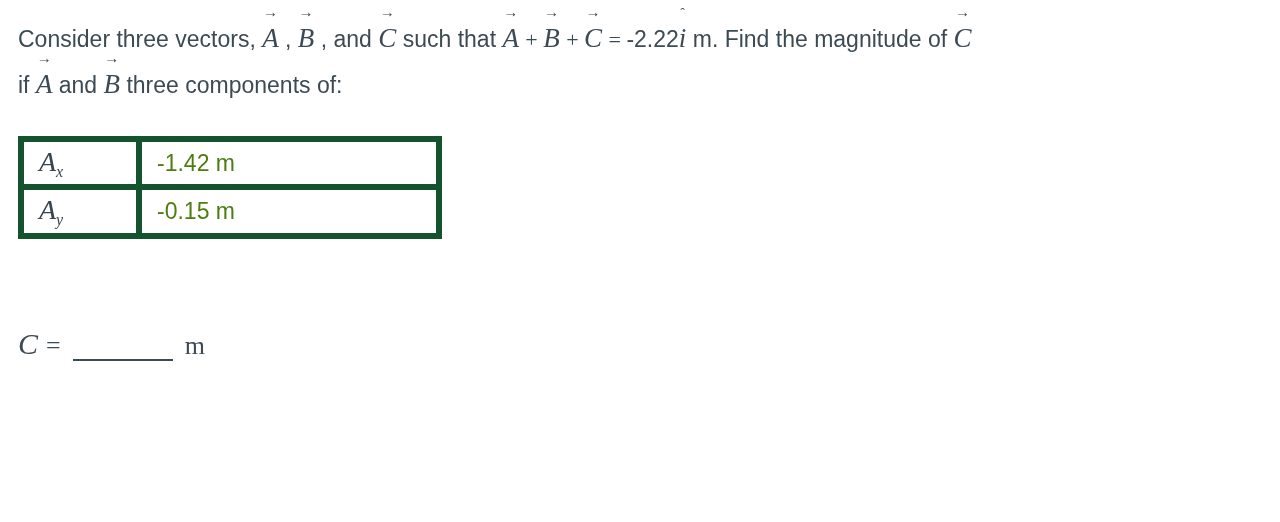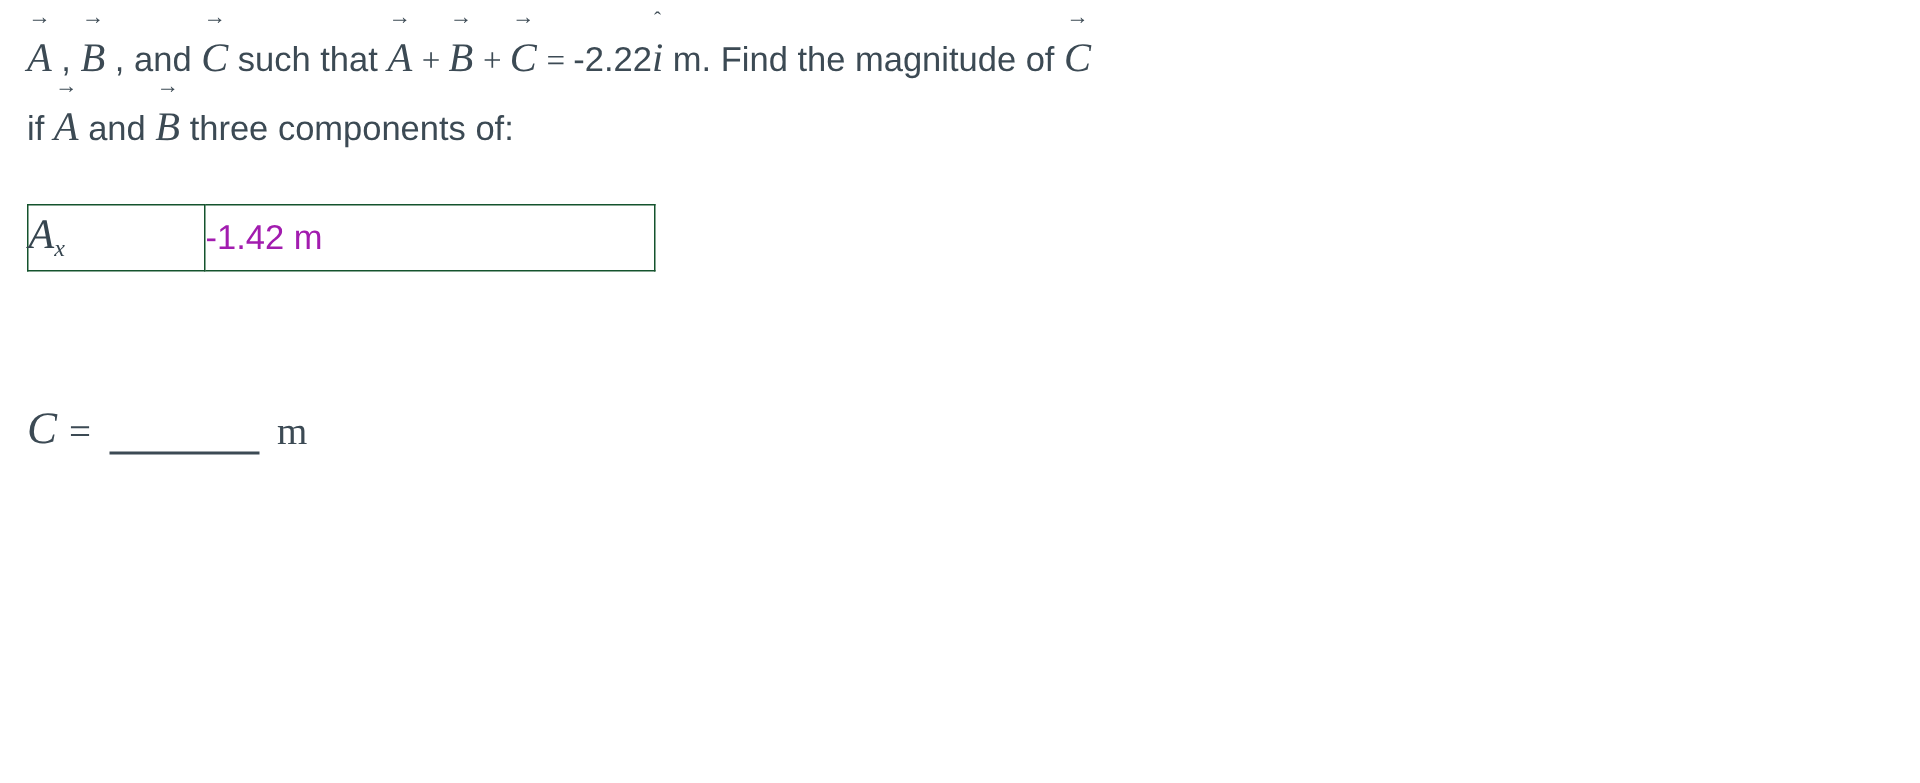--- a/index.html
+++ b/index.html
@@ -49,28 +49,28 @@
       font-size: 14px;
       font-style: normal;
       text-align: center;
       line-height: 0;
     }
     table.data {
       border-collapse: collapse;
       margin-top: 4px;
     }
     table.data td {
-      border: 1px solid #14532d;
-      padding: 4px 0;
+      border: 6px solid #14532d;
+      padding: 4px 15px;
       font-size: 23px;
       vertical-align: middle;
       height: 44px;
     }
     table.data td:first-child { width: 118px; }
-    table.data td:last-child  { width: 300px; color:#a21caf;margin-top:16px; }
+    table.data td:last-child  { width: 300px; color:#4d7c0f;margin-top:16px; }
     .sub { font-size: 16px; vertical-align: sub; font-style: italic; font-family:'Times New Roman', Georgia, serif; }
     .sym { font-family:'Times New Roman', Georgia, serif; font-style: italic; font-size: 28px; }
     .answer {
       margin-top: 88px;
       font-size: 30px;
       font-family: 'Times New Roman', Georgia, serif;
       font-style: italic;
       color: #3c4a54;
       display:flex;
       align-items:flex-end;
@@ -90,20 +90,21 @@
       font-size: 26px;
     }
     .plus { font-style: normal; font-family:'Times New Roman', Georgia, serif; font-size:22px; }
   </style>
 </head>
 <body>
 
 <div class="container">
 
   <div class="problem-text">
+    <span>Consider three vectors, </span>
     <span class="vec math-it"><span class="arrow">→</span><span>A</span></span>
     <span> , </span>
     <span class="vec math-it"><span class="arrow">→</span><span>B</span></span>
     <span> , and </span>
     <span class="vec math-it"><span class="arrow">→</span><span>C</span></span>
     <span> such that </span>
     <span class="vec math-it"><span class="arrow">→</span><span>A</span></span>
     <span class="plus"> + </span>
     <span class="vec math-it"><span class="arrow">→</span><span>B</span></span>
     <span class="plus"> + </span>
@@ -119,20 +120,24 @@
     <span class="vec math-it"><span class="arrow">→</span><span>B</span></span>
     <span> three components of:</span>
   </div>
 
   <table class="data">
     <tbody>
         <tr>
       <td><span class="sym">A</span><span class="sub">x</span></td>
       <td>-1.42 m</td>
     </tr>
+    <tr>
+      <td><span class="sym">A</span><span class="sub">y</span></td>
+      <td>-0.15 m</td>
+    </tr>
   </tbody>
     </table>
 
   <div class="answer">
     <span>C</span>
     <span class="eq">=</span>
     <span class="blank"></span>
     <span class="unit-m">m</span>
   </div>
 

